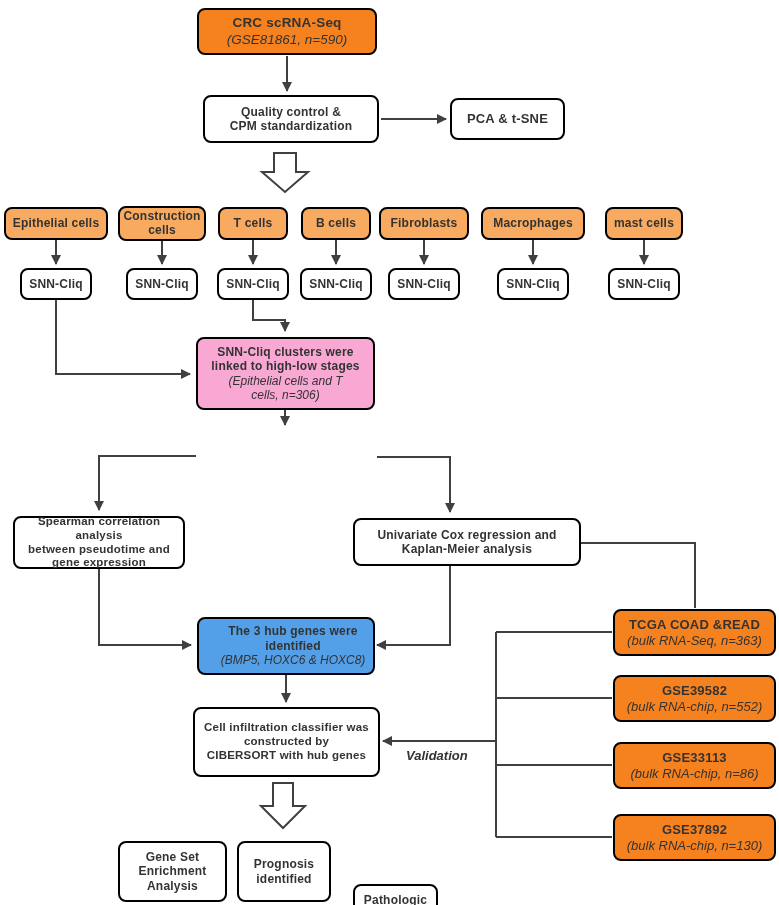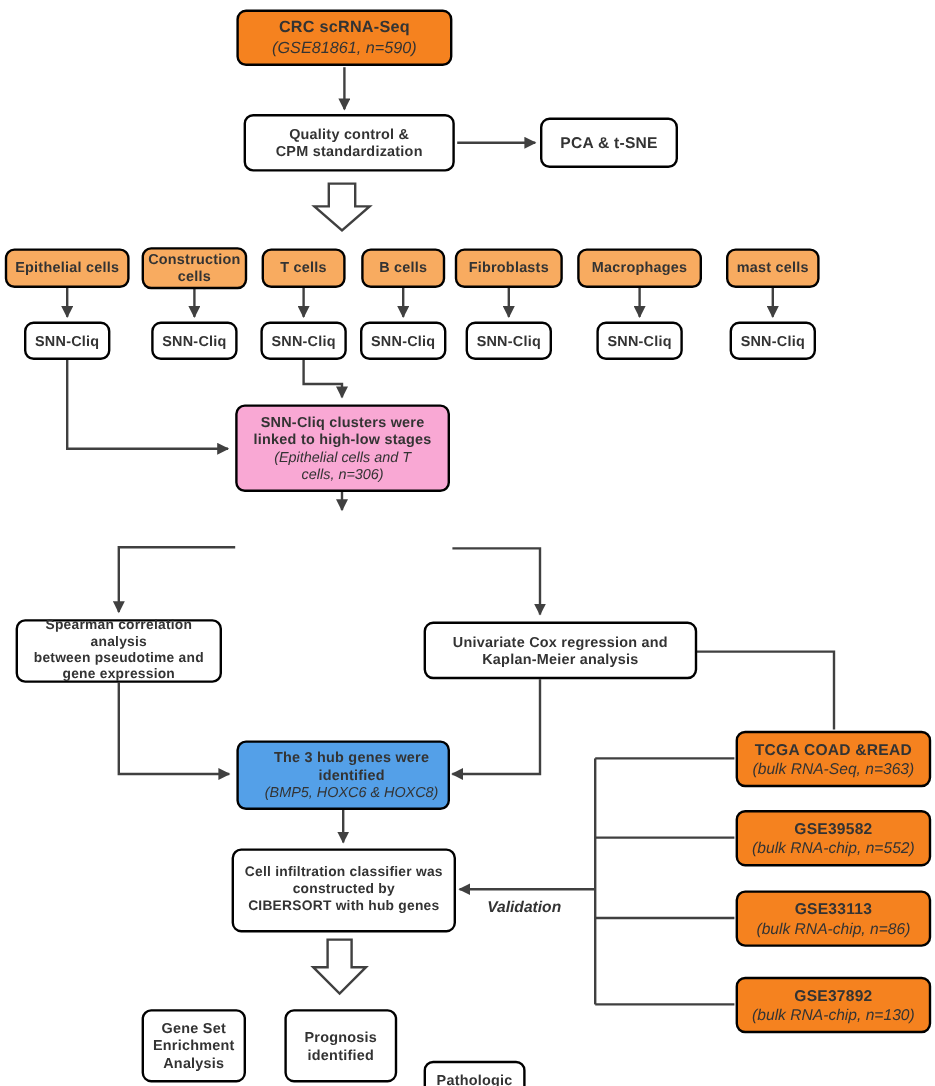--- a/index.html
+++ b/index.html
@@ -180,21 +180,21 @@
   </div>
   <div class="node fill-orange fs-md" style="left:613px; top:742px; width:163px; height:47px;">
     <span>GSE33113</span>
     <span class="sub">(bulk RNA-chip, n=86)</span>
   </div>
   <div class="node fill-orange fs-md" style="left:613px; top:814px; width:163px; height:47px;">
     <span>GSE37892</span>
     <span class="sub">(bulk RNA-chip, n=130)</span>
   </div>
 
-  <div class="node" style="left:118px; top:841px; width:87px; height:61px;">
+  <div class="node" style="left:118px; top:841px; width:109px; height:61px;">
     <span>Gene Set
 Enrichment
 Analysis</span>
   </div>
   <div class="node" style="left:237px; top:841px; width:94px; height:61px;">
     <span>Prognosis
 identified</span>
   </div>
   <div class="node" style="left:353px; top:884px; width:85px; height:61px;">
     <span>Pathologic

